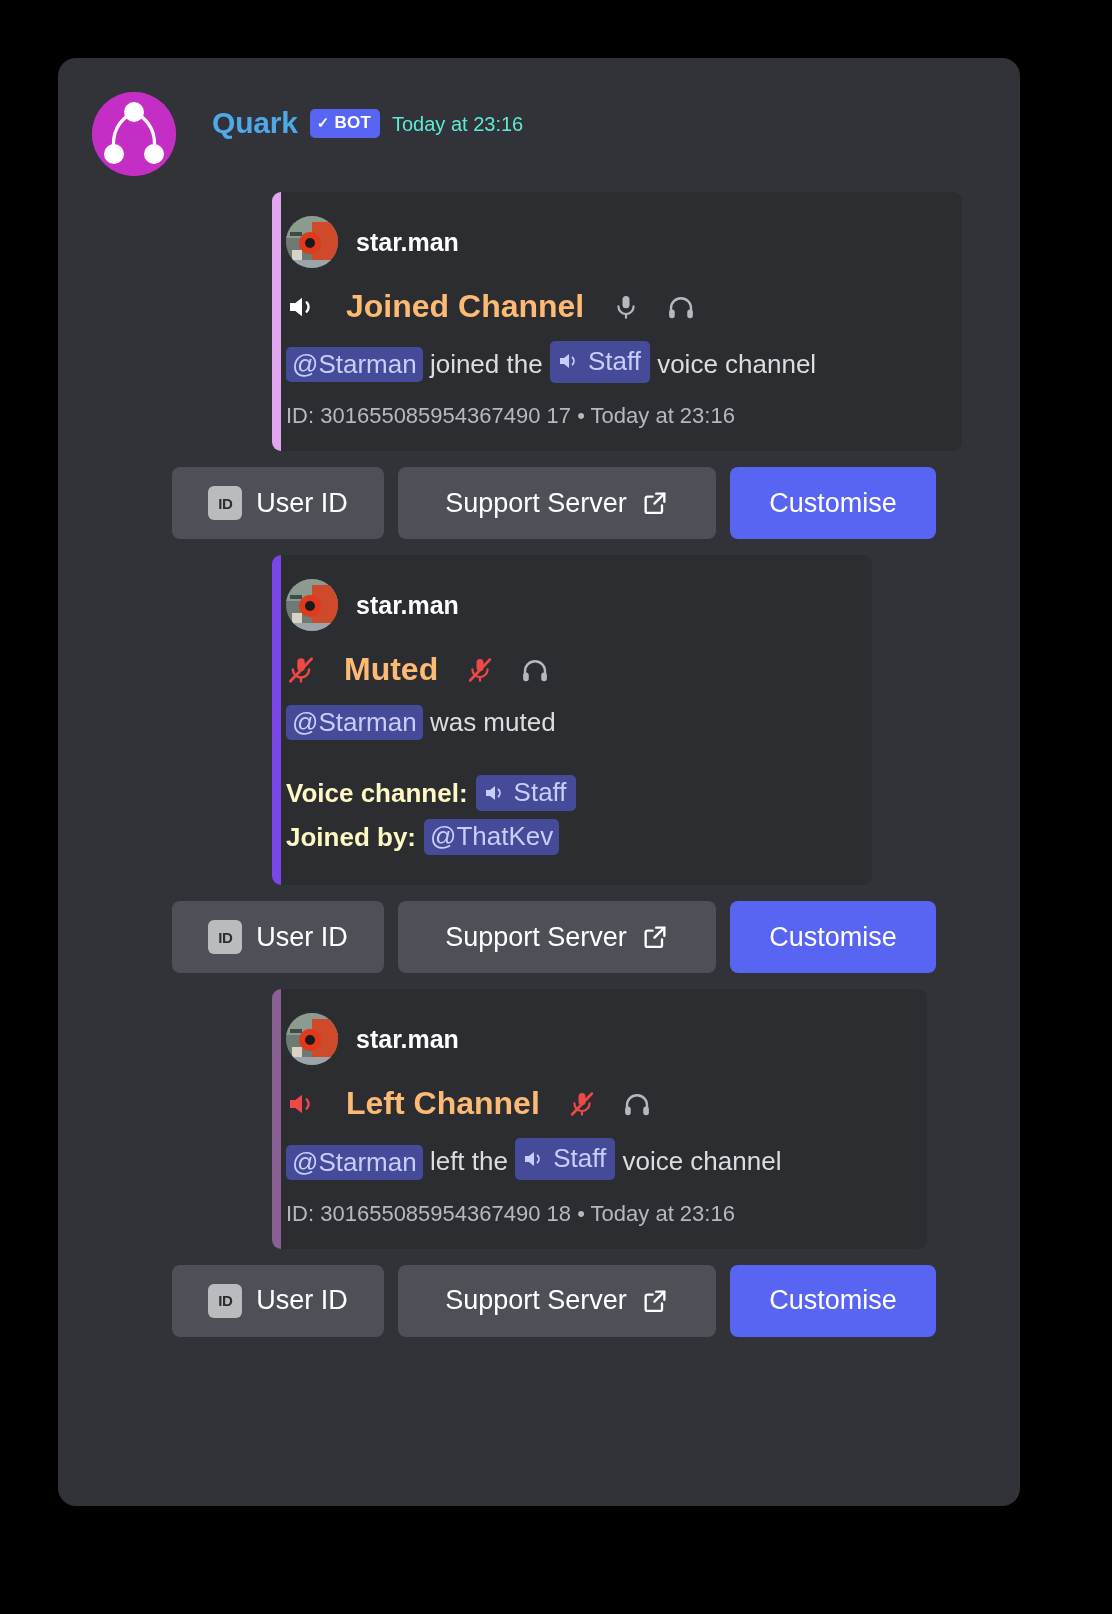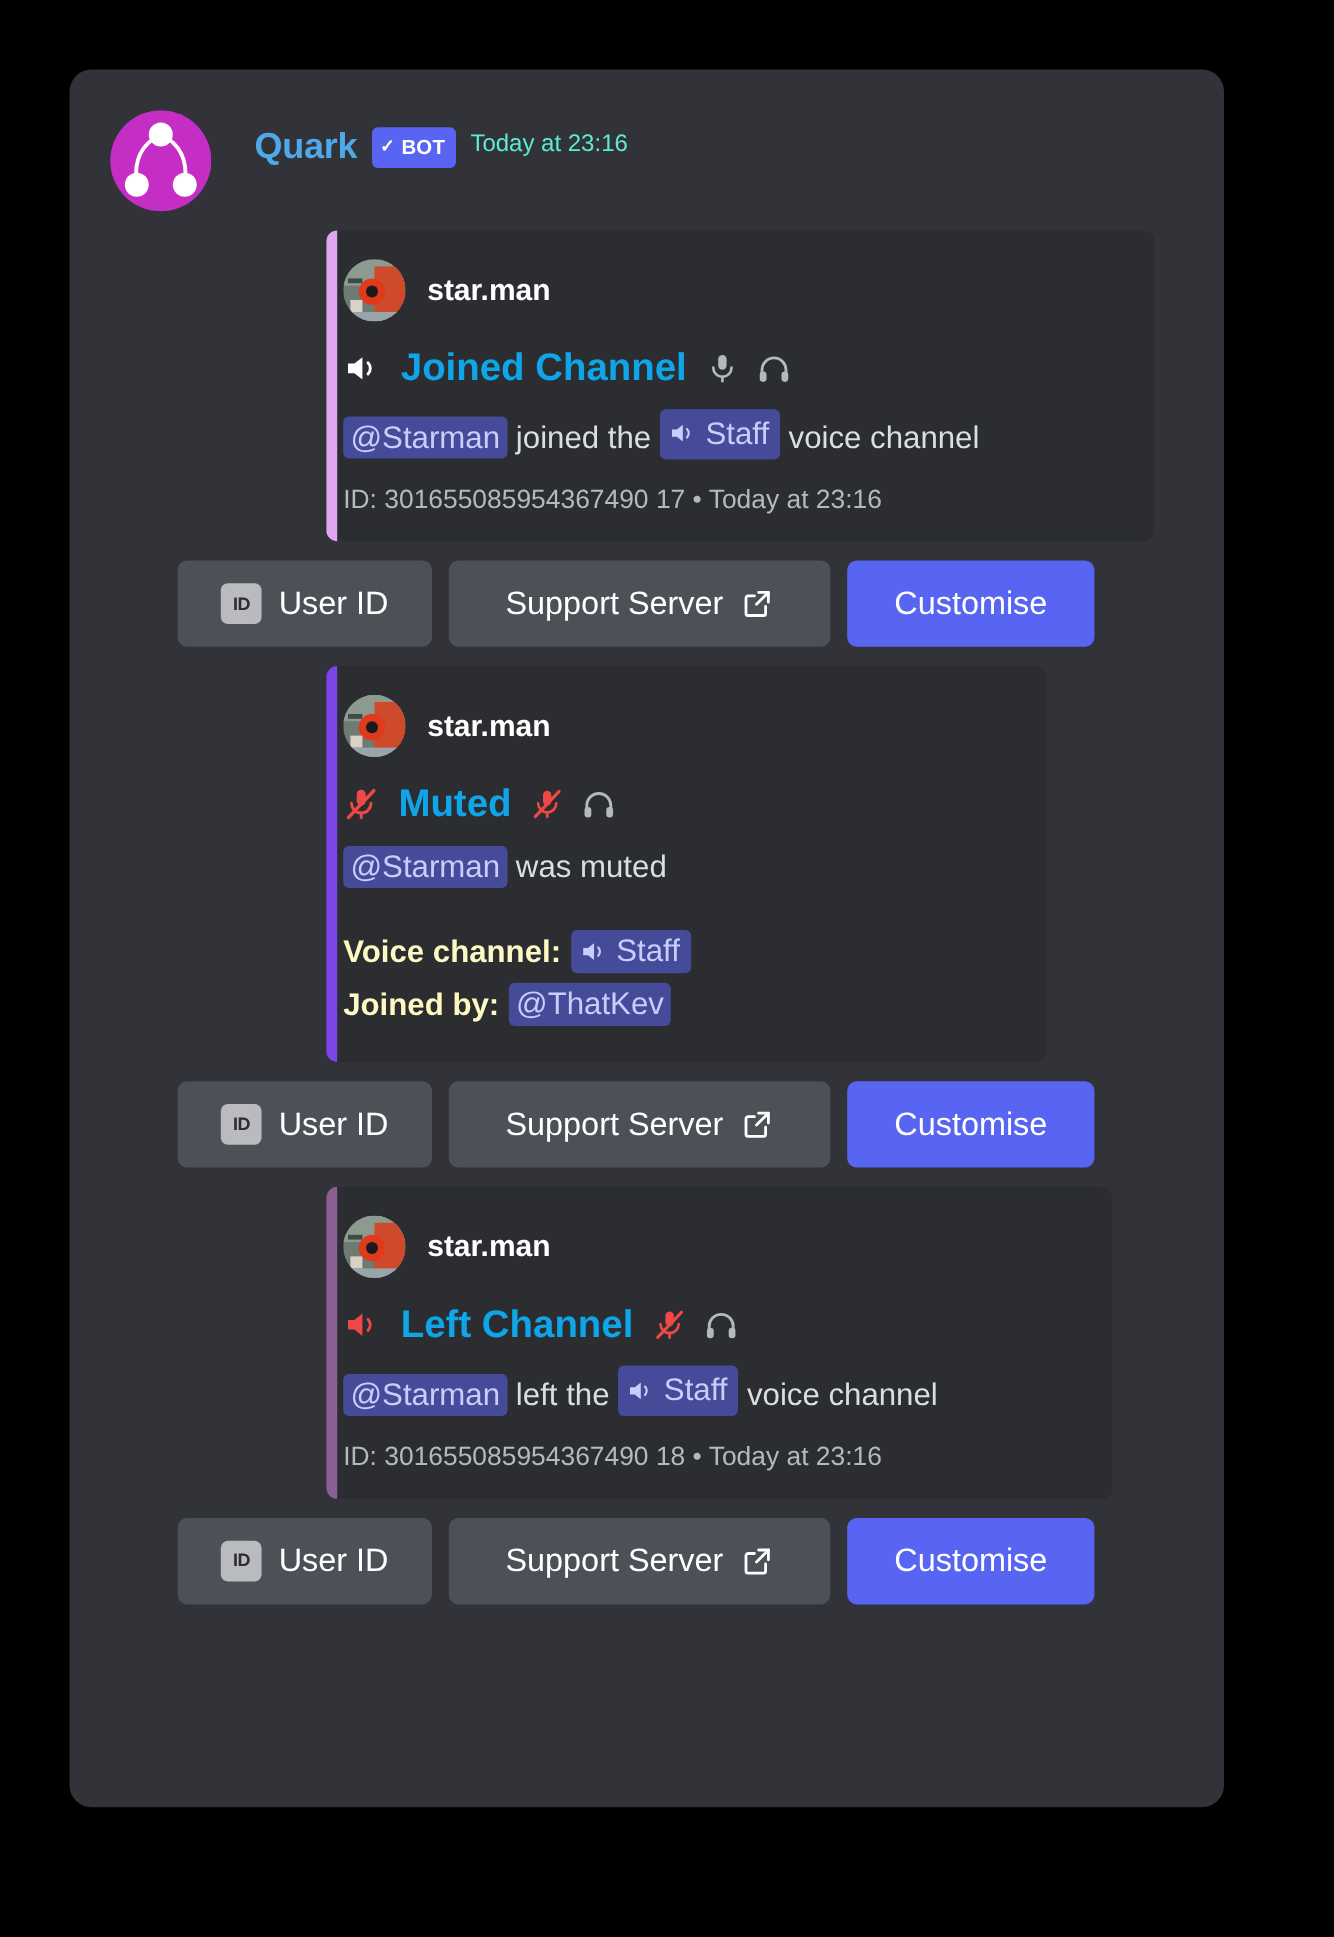--- a/index.html
+++ b/index.html
@@ -41,20 +41,21 @@
     height: 84px;
     border-radius: 50%;
     background: #C42EC4;
     flex: 0 0 84px;
     position: relative;
   }
   .bot-avatar svg { display: block; width: 84px; height: 84px; }
 
   .bot-meta {
     display: flex;
+    align-items: center;
     padding-left: 36px;
     padding-top: 14px;
     gap: 12px;
   }
   .bot-name {
     color: #4FA8E8;
     font-size: 30px;
     font-weight: bold;
     letter-spacing: -0.2px;
   }
@@ -114,22 +115,22 @@
   .author-avatar svg { display: block; width: 52px; height: 52px; }
   .author-name {
     color: #ffffff;
     font-size: 25px;
     font-weight: bold;
   }
 
   .embed-title {
     display: flex;
     align-items: center;
-    gap: 14px;
-    color: #0ea5e9;
+    gap: 26px;
+    color: #fdba74;
     font-size: 32px;
     font-weight: bold;
     margin-bottom: 16px;
   }
   .embed-title .title-text { padding: 0 2px; }
 
   .embed-desc {
     color: #dbdee1;
     font-size: 26px;
     line-height: 1.42;
@@ -172,21 +173,21 @@
   .embed-footer {
     color: #b5b9bd;
     font-size: 22px;
     margin-top: 20px;
   }
 
   
   .btn-row {
     display: flex;
     gap: 14px;
-    padding-left: 90px;
+    padding-left: 114px;
     padding-top: 16px;
     text-align: right;
   }
   .btn {
     display: inline-flex;
     align-items: center;
     justify-content: center;
     gap: 14px;
     height: 72px;
     border-radius: 8px;

